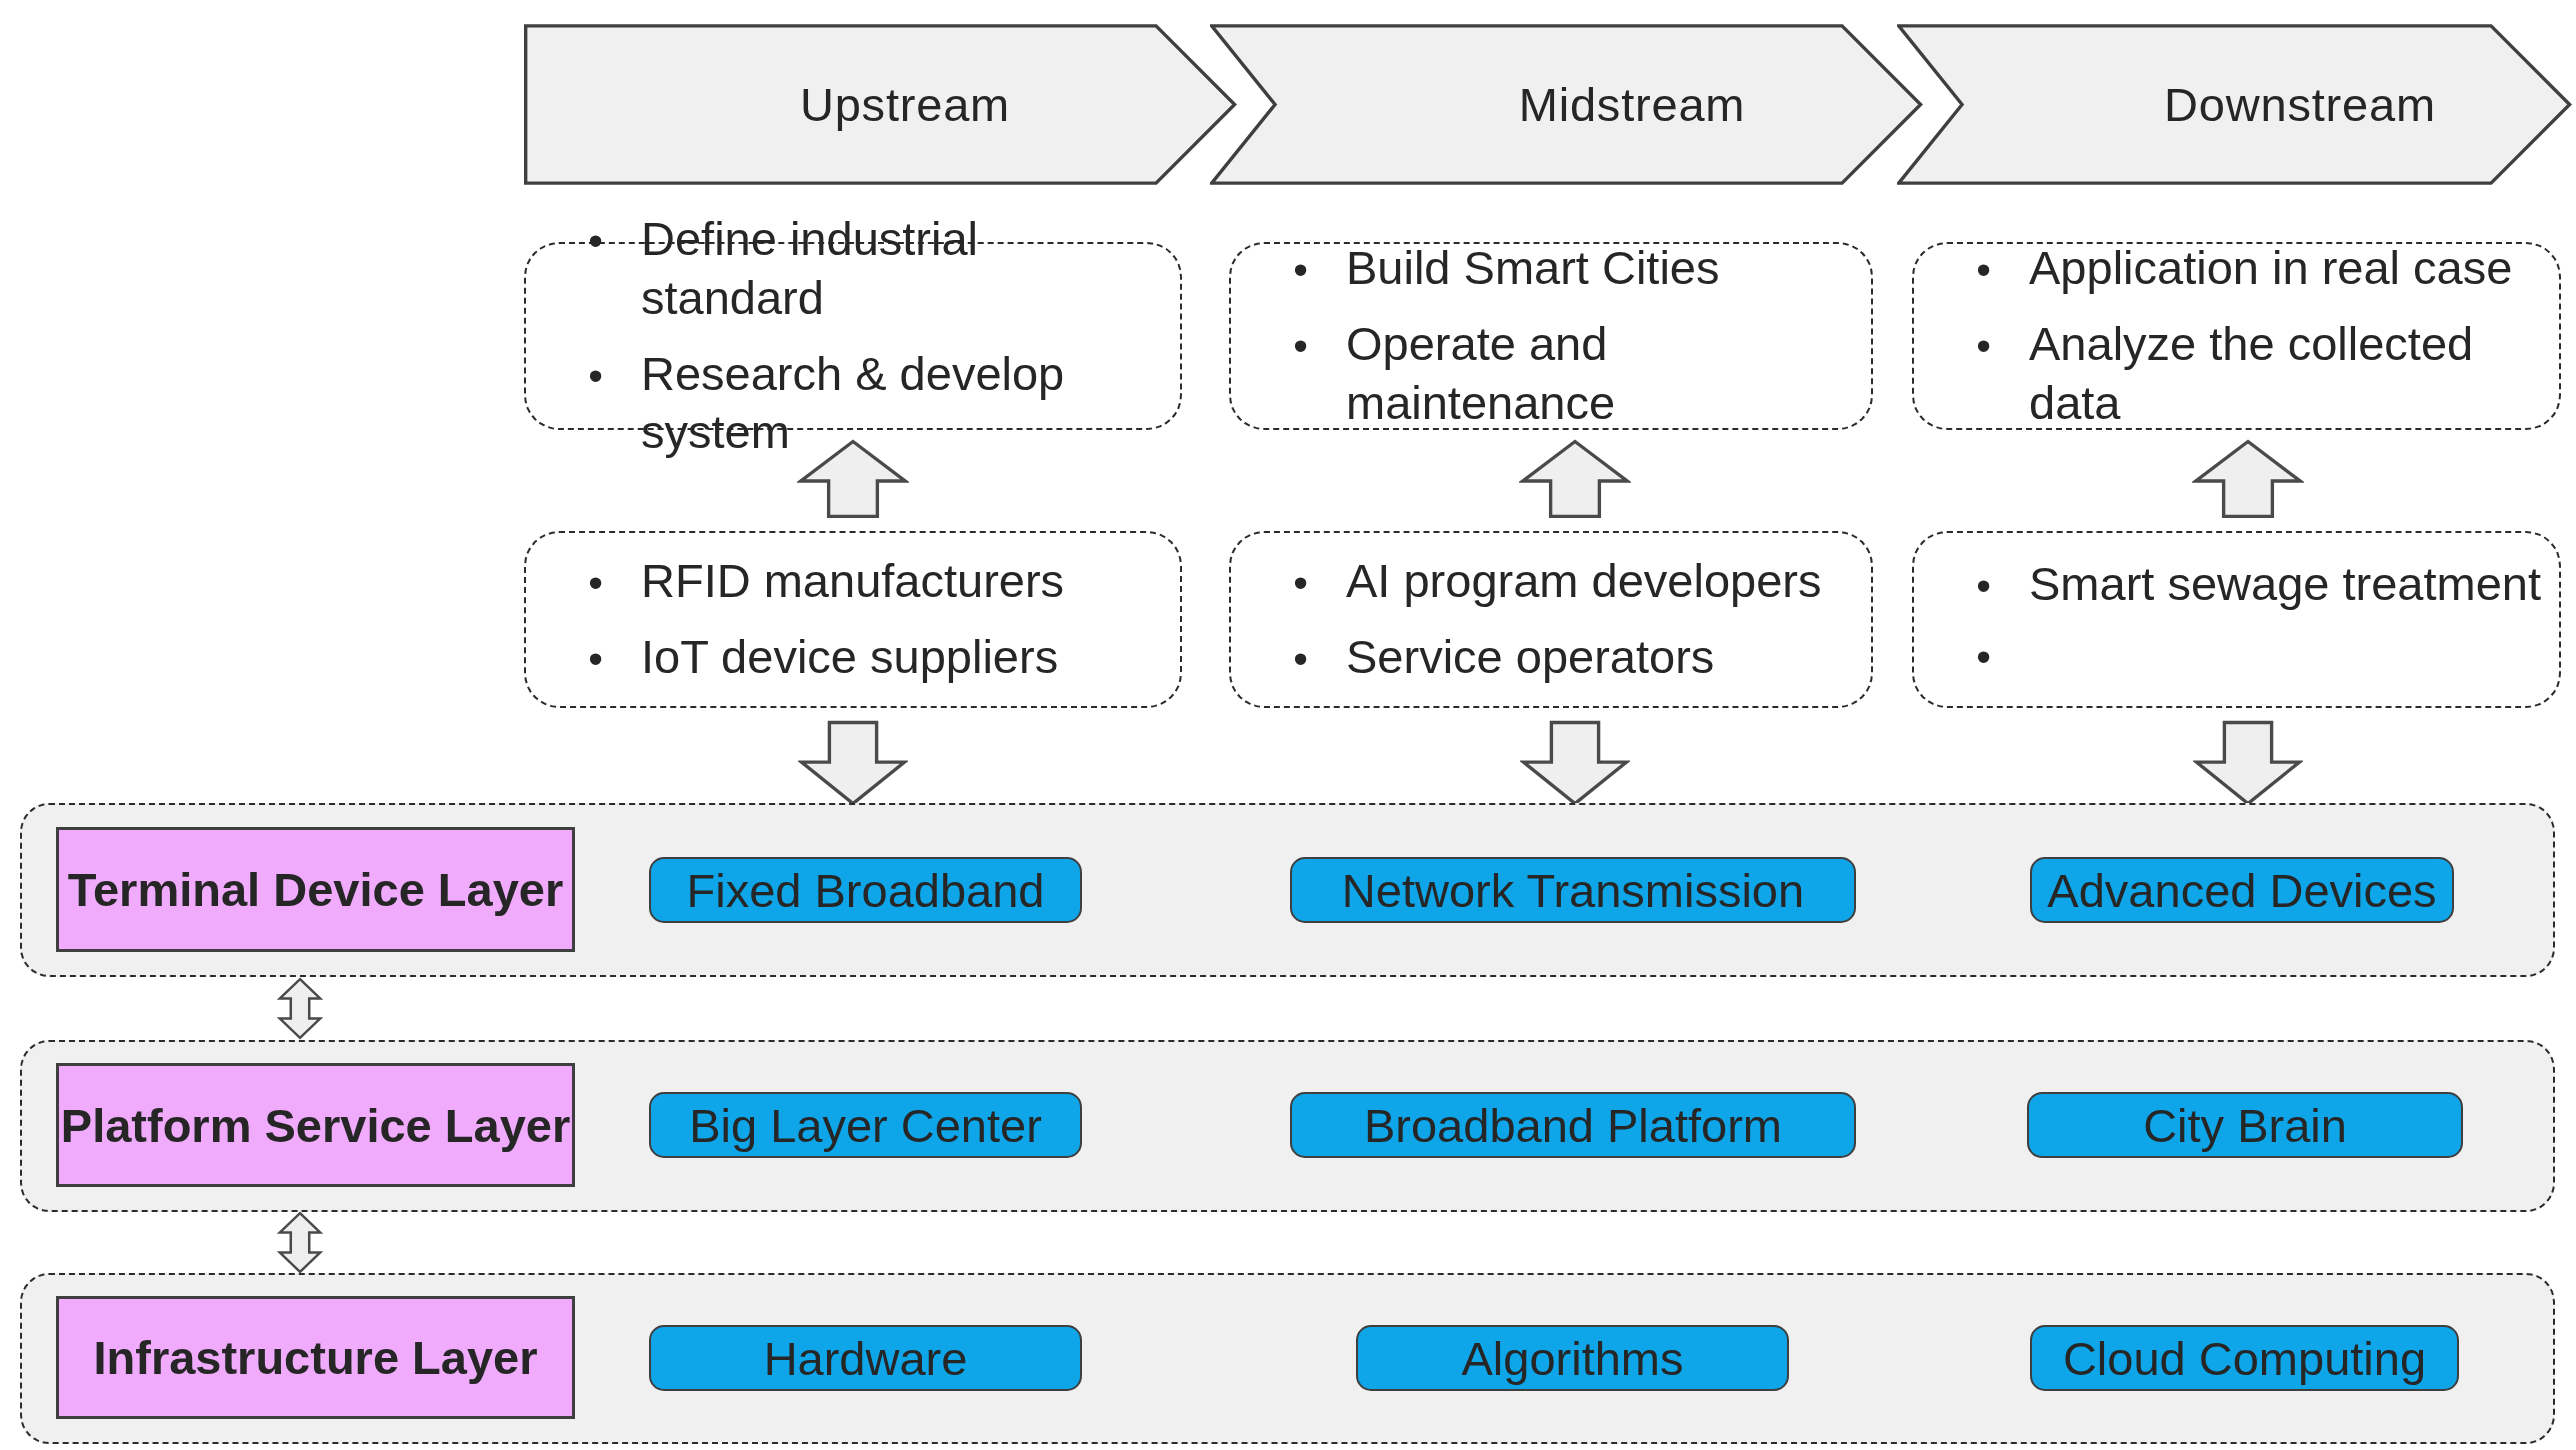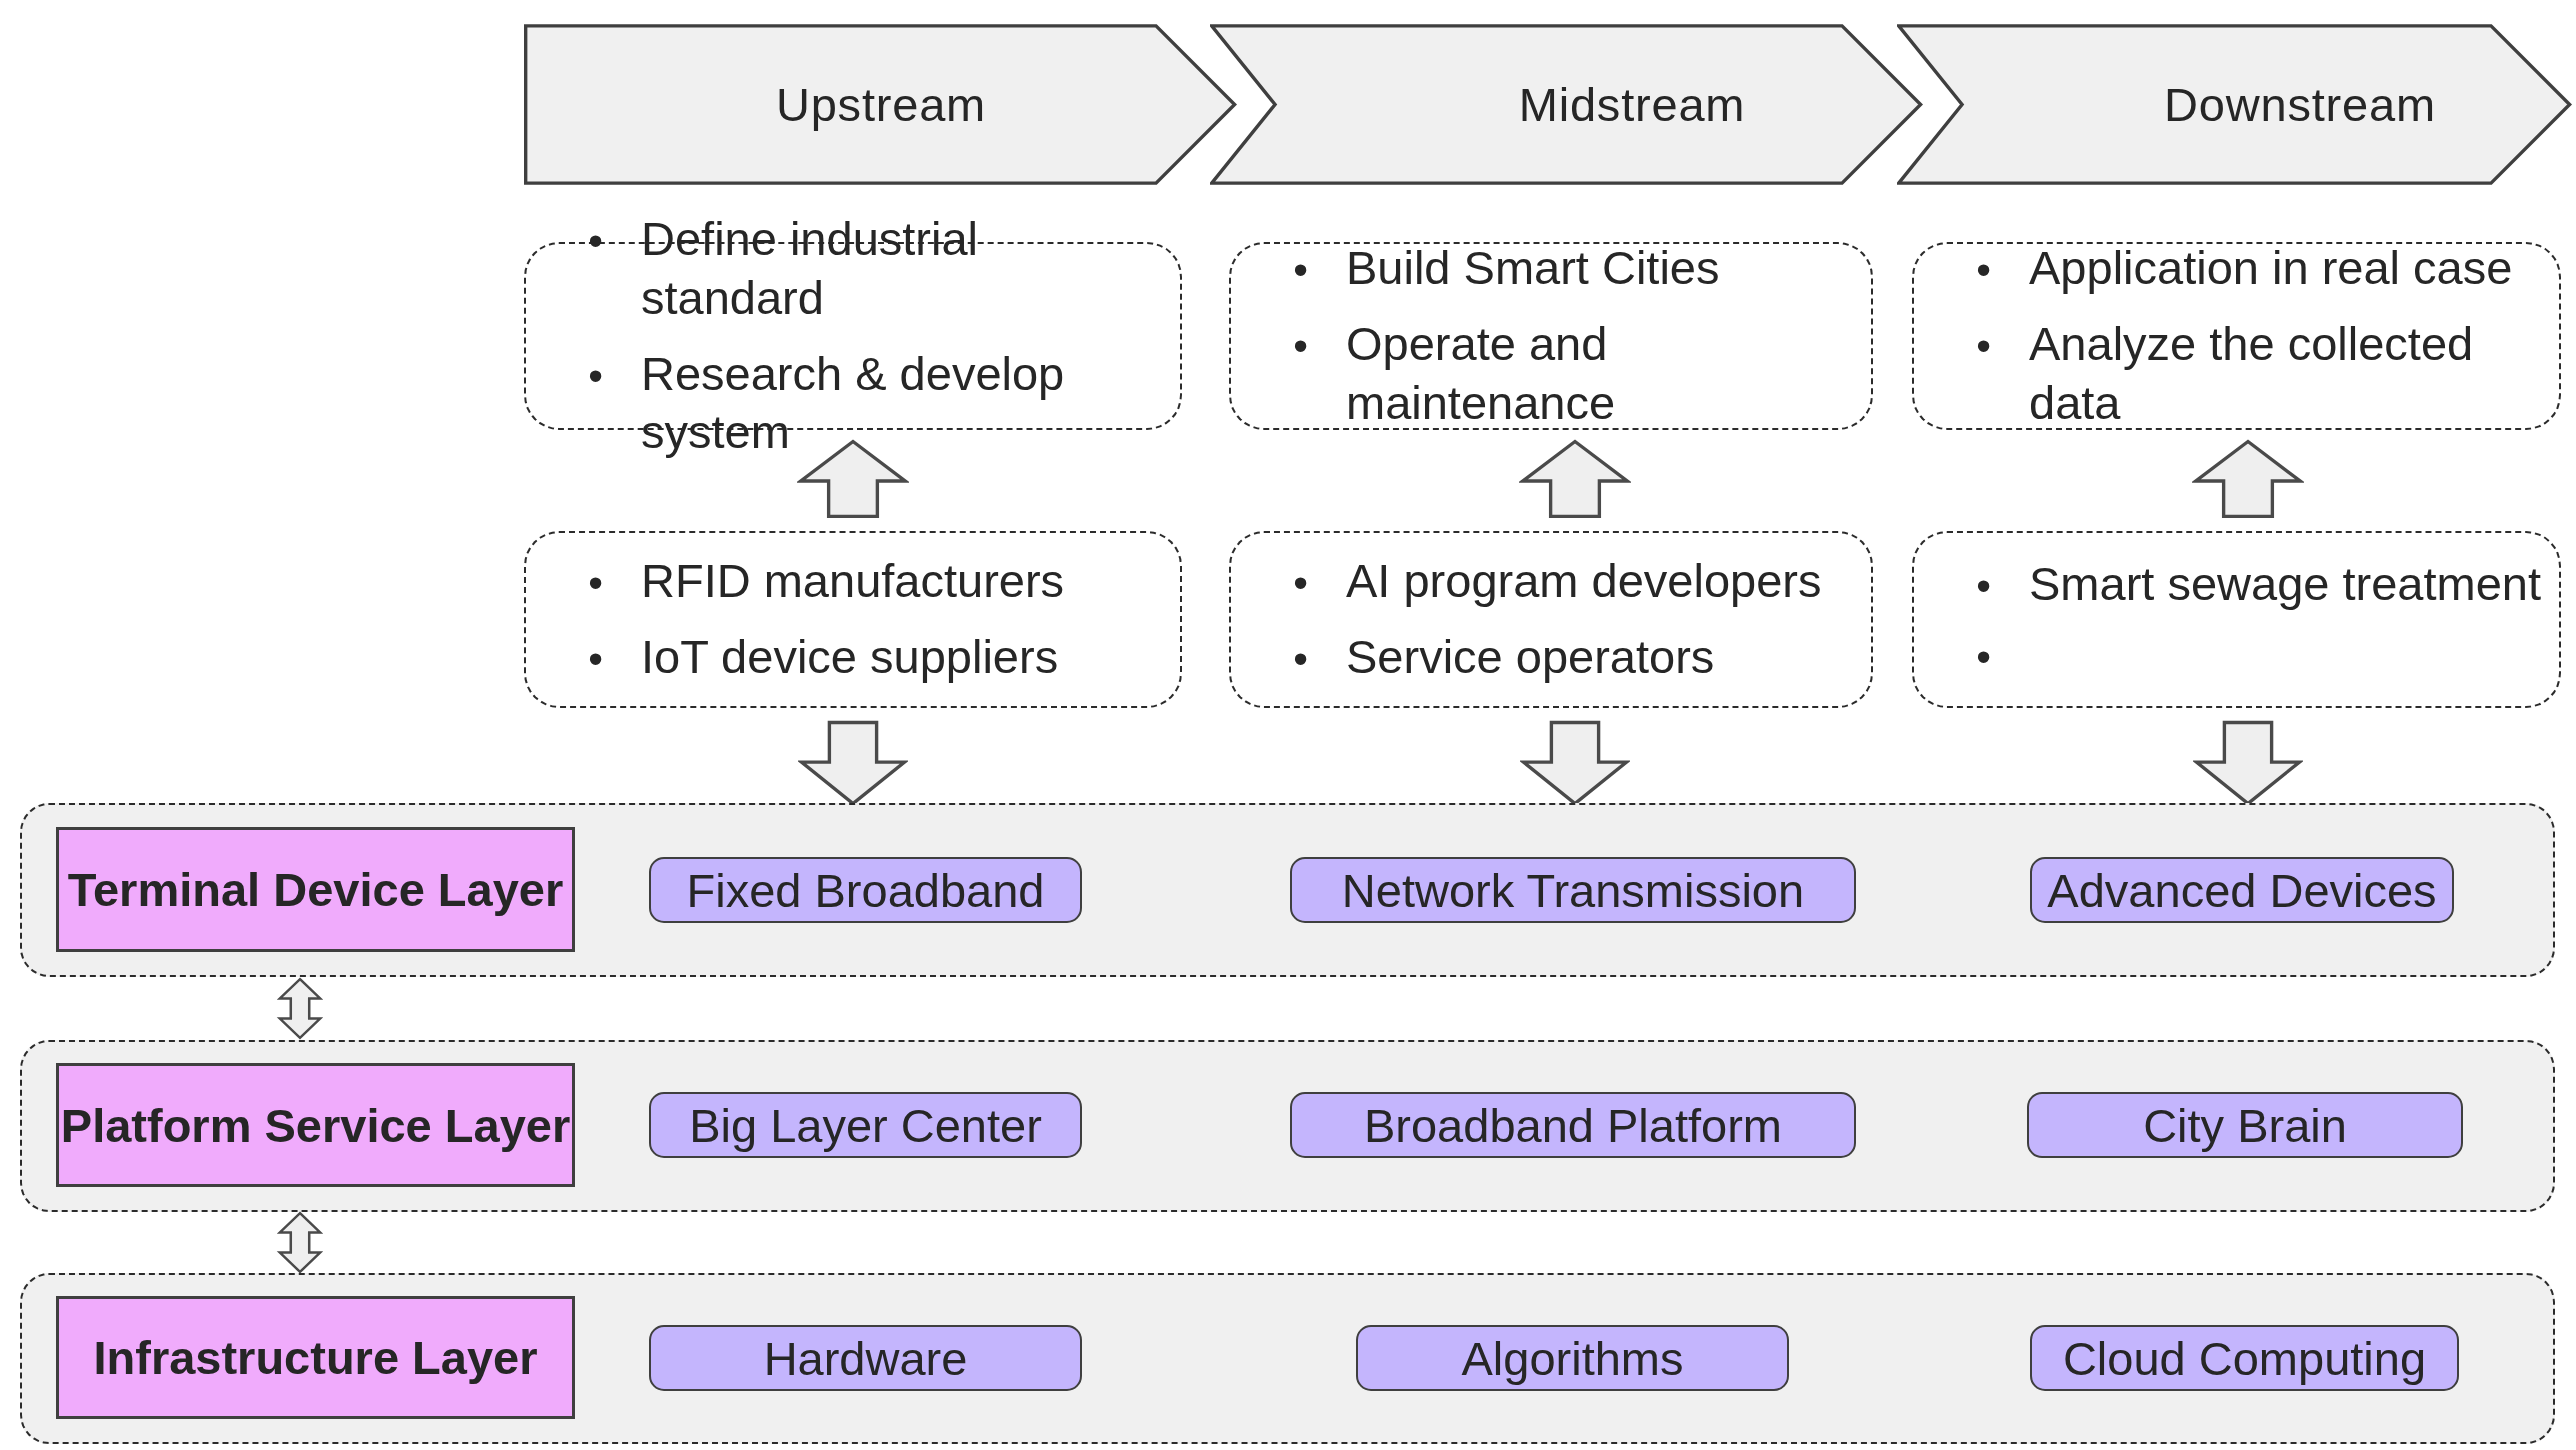--- a/index.html
+++ b/index.html
@@ -26,36 +26,36 @@
   .band{
     position:absolute;background:#f0f0f0;border:2.5px dashed #2b2b2b;border-radius:29px;
     box-sizing:border-box;
   }
   .layer-label{
     position:absolute;background:#f0abfc;border:3.4px solid #3f3f3f;
     display:flex;align-items:center;justify-content:center;
     font-size:47px;box-sizing:border-box;font-weight:bold;
   }
   .pill{
-    position:absolute;background:#c4b5fd;border:2.5px solid #3f3f3f;border-radius:15px;
+    position:absolute;background:#0ea5e9;border:2.5px solid #3f3f3f;border-radius:15px;
     display:flex;align-items:center;justify-content:center;
     font-size:47px;box-sizing:border-box;
   }
   svg{display:block;}
 </style>
 </head>
 <body>
 
 <div class="canvas">
 
   <div class="abs" style="left:524px;top:24px;width:714px;height:161px;">
     <svg width="714" height="161" viewBox="0 0 845 190">
       <polygon points="2,2 748,2 841,95 748,188 2,188" fill="#f0f0f0" stroke="#3f3f3f" stroke-width="4"></polygon>
     </svg>
-    <div class="stage-label" style="padding-right:80px;">Upstream</div>
+    <div class="stage-label" style="padding-right:80px;margin-left:24px;">Upstream</div>
   </div>
 
   <div class="abs" style="left:1210px;top:24px;width:714px;height:161px;">
     <svg width="714" height="161" viewBox="0 0 845 190">
       <polygon points="2,2 748,2 841,95 748,188 2,188 77,95" fill="#f0f0f0" stroke="#3f3f3f" stroke-width="4"></polygon>
     </svg>
     <div class="stage-label" style="padding-left:65px;padding-right:80px;">Midstream</div>
   </div>
 
   <div class="abs" style="left:1897px;top:24px;width:676px;height:161px;">

